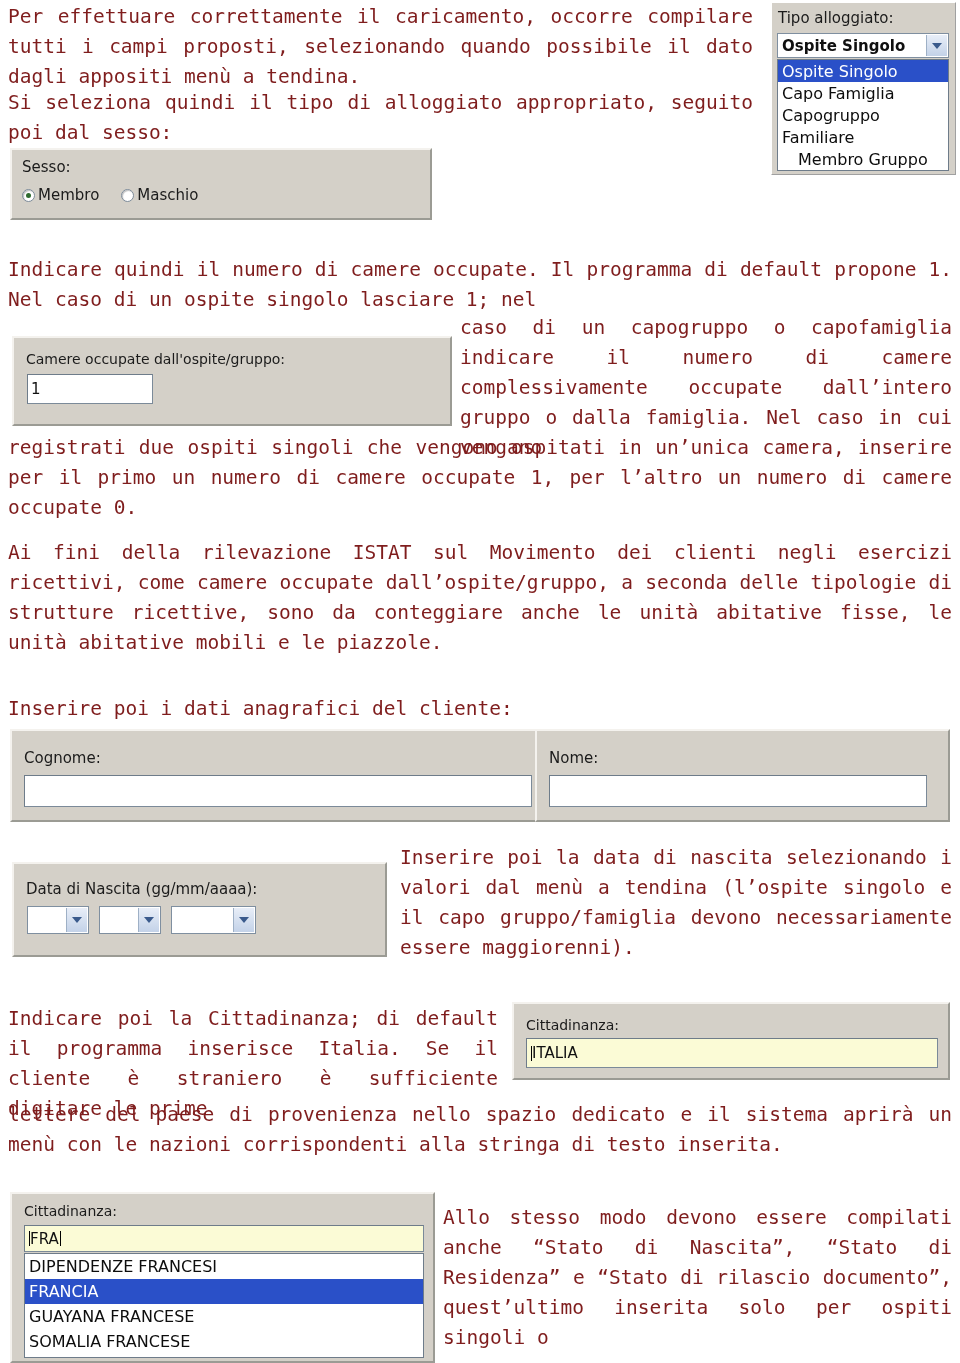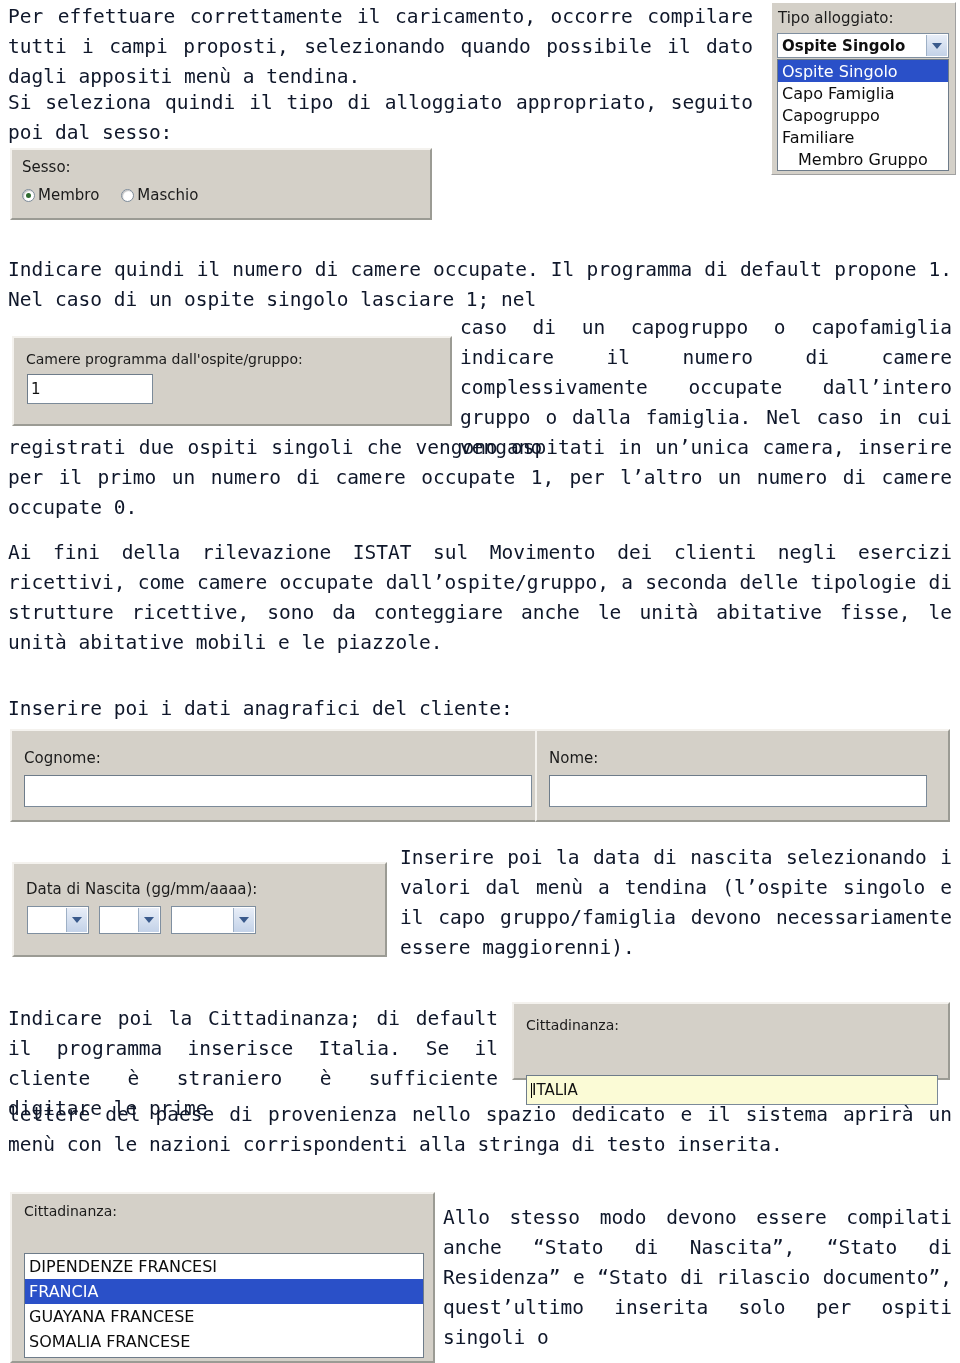--- a/index.html
+++ b/index.html
@@ -14,21 +14,21 @@
     font-family: "DejaVu Sans Mono", "Liberation Mono", monospace;
     overflow: hidden;
   }
 
   
   .doc {
     position: absolute;
     font-family: "DejaVu Sans Mono", "Liberation Mono", monospace;
     font-size: 19.5px;
     line-height: 30px;
-    color: #0f172a;
+    color: #7f1d1d;
     text-align: justify;
     text-justify: inter-word;
     white-space: pre-wrap;
   }
   .doc.nojust { text-align: left; }
 
   
   .widget {
     position: absolute;
     background: #d4d0c8;
@@ -59,21 +59,21 @@
     border: 1px solid #7b8a99;
     border-top-color: #6e7c8a;
     border-left-color: #6e7c8a;
     font-family: "DejaVu Sans", "Liberation Sans", sans-serif;
     font-size: 15px;
     color: #111111;
     display: flex;
     align-items: center;
     padding-left: 3px;
   }
-  .textbox.yellow { background: #fbfbd6; margin-top: 37px; }
+  .textbox.yellow { background: #fbfbd6; }
 
   
   .combo {
     box-sizing: border-box;
     background: #ffffff;
     border: 1px solid #7f8fa0;
     display: flex;
     align-items: center;
     font-family: "DejaVu Sans", "Liberation Sans", sans-serif;
     font-size: 15px;
@@ -190,21 +190,21 @@
       </span>
     <span class="radio-label">Membro</span>
     <span class="radio"></span>
     <span class="radio-label">Maschio</span>
   </div>
 </div>
 
 <div class="doc" style="left:8px; top:255px; width:944px;">Indicare quindi il numero di camere occupate. Il programma di default propone 1. Nel caso di un ospite singolo lasciare 1; nel</div>
 
 <div class="widget" style="left:12px; top:336px; width:440px; height:90px;">
-  <div class="wlabel small" style="position:absolute; left:12px; top:14px;">Camere programma dall'ospite/gruppo:</div>
+  <div class="wlabel small" style="position:absolute; left:12px; top:14px;">Camere occupate dall'ospite/gruppo:</div>
   <div class="textbox" style="position:absolute; left:13px; top:36px; width:126px; height:30px;">1</div>
 </div>
 
 <div class="doc" style="left:460px; top:313px; width:492px;">caso di un capogruppo o capofamiglia indicare il numero di camere complessivamente occupate dall’intero gruppo o dalla famiglia. Nel caso in cui vengano</div>
 
 <div class="doc" style="left:8px; top:433px; width:944px;">registrati due ospiti singoli che vengono ospitati in un’unica camera, inserire per il primo un numero di camere occupate 1, per l’altro un numero di camere occupate 0.</div>
 
 <div class="doc" style="left:8px; top:538px; width:944px;">Ai fini della rilevazione ISTAT sul Movimento dei clienti negli esercizi ricettivi, come camere occupate dall’ospite/gruppo, a seconda delle tipologie di strutture ricettive, sono da conteggiare anche le unità abitative fisse, le unità abitative mobili e le piazzole.</div>
 
 <div class="doc nojust" style="left:8px; top:694px; width:944px;">Inserire poi i dati anagrafici del cliente:</div>

